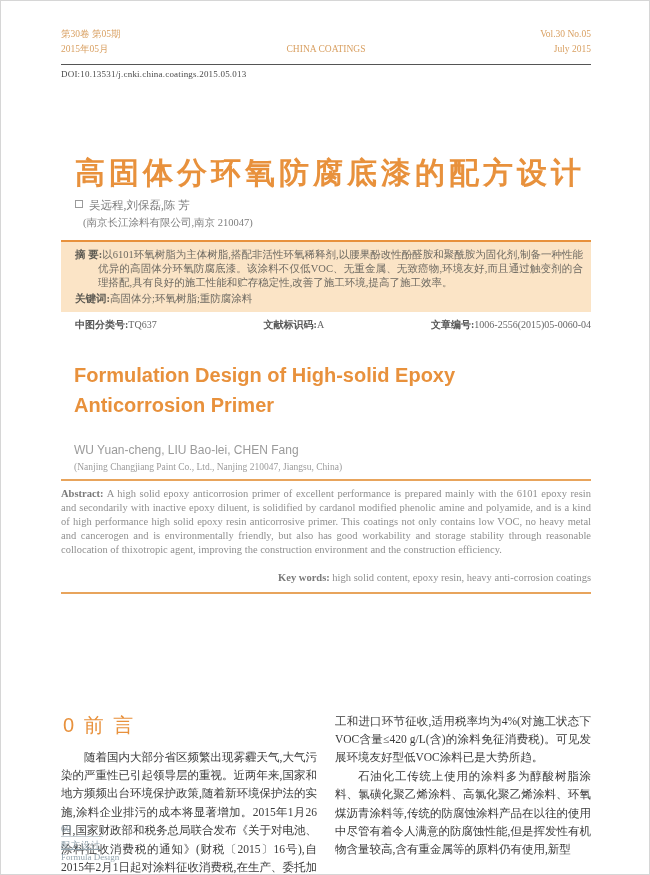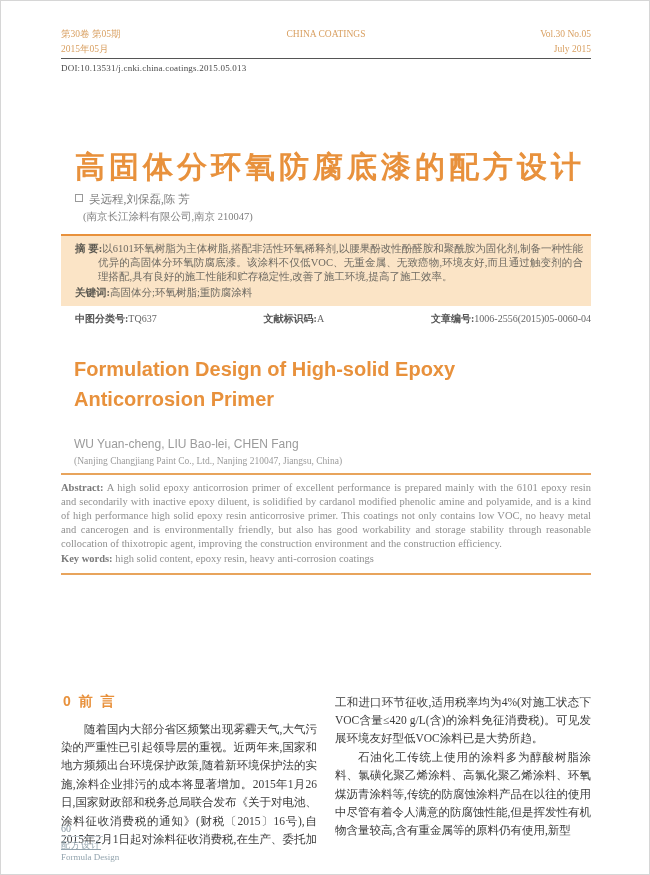--- a/index.html
+++ b/index.html
@@ -9,22 +9,22 @@
     width:650px; height:875px;
     background:#ffffff;
     border:1px solid #d6d6d6;
     font-family:"Liberation Serif","DejaVu Serif",serif;
     color:#3b3b3b;
     overflow:hidden;
   }
   .content { position:absolute; left:60px; right:58px; top:26px; }
 
   
-  .masthead { display:flex; justify-content:space-between; 
-    font-size:9.5px; line-height:1.55; color:#d9a062; padding-bottom:2px;
+  .masthead { display:flex; justify-content:space-between; align-items:flex-end;
+    font-size:9.5px; line-height:1.55; color:#d9a062; padding-bottom:8px;
     border-bottom:1px solid #555; }
   .masthead .cell-left  { text-align:left;  width:32%; }
   .masthead .cell-center{ text-align:center;width:36%; }
   .masthead .cell-right { text-align:right; width:32%; }
   .doi-line { margin-top:4px; font-size:9px; color:#4a4a4a; letter-spacing:0.2px; }
 
   
   .title-cn { margin-top:74px; padding-left:14px;
     font-family:"Liberation Sans","DejaVu Sans",sans-serif;
     font-size:30px; font-weight:bold; color:#e8913c; letter-spacing:4px; }
@@ -52,27 +52,27 @@
     font-family:"Liberation Sans","DejaVu Sans",sans-serif;
     font-size:12px; color:#9b9b9b; }
   .affil-en { margin-top:5px; padding-left:13px; 
     font-size:9.5px; color:#9b9b9b; }
 
   .rule-orange { margin-top:7px; border-top:2px solid #e8a45c; }
 
   .abstract-en { margin-top:6px; font-size:10.5px; line-height:1.33;
     color:#8f8f8f; text-align:justify; }
   .abstract-en .lbl { font-weight:bold; color:#7a7a7a; }
-  .abstract-en .kw { margin-top:1px; text-align:left; }
+  .abstract-en .kw { margin-top:14px; text-align:right; }
 
   
   .section0 { margin-top:118px; display:flex; gap:18px; }
   .col { width:50%; }
   .sec-heading { font-family:"Liberation Sans","DejaVu Sans",sans-serif;
-    font-size:14px; font-weight:bold; color:#e8913c; letter-spacing:2px;
+    font-size:20px; font-weight:normal; color:#e8913c; letter-spacing:2px;
     margin-bottom:9px; padding-left:2px; }
   .body-p { font-size:11.5px; line-height:1.6; text-align:justify; color:#3b3b3b; }
   .indent { text-indent:2em; }
 
   
   .footer { position:absolute; left:60px; bottom:12px; color:#93a4ae; }
   .footer .pagenum { font-size:10px; color:#8496a1; }
   .footer .frule { width:42px; border-top:1px solid #c3ccd2; margin:2px 0 2px 0; }
   .footer .col-cn { font-size:9px; letter-spacing:1px;text-decoration:underline; }
   .footer .col-en { font-size:9px; }

